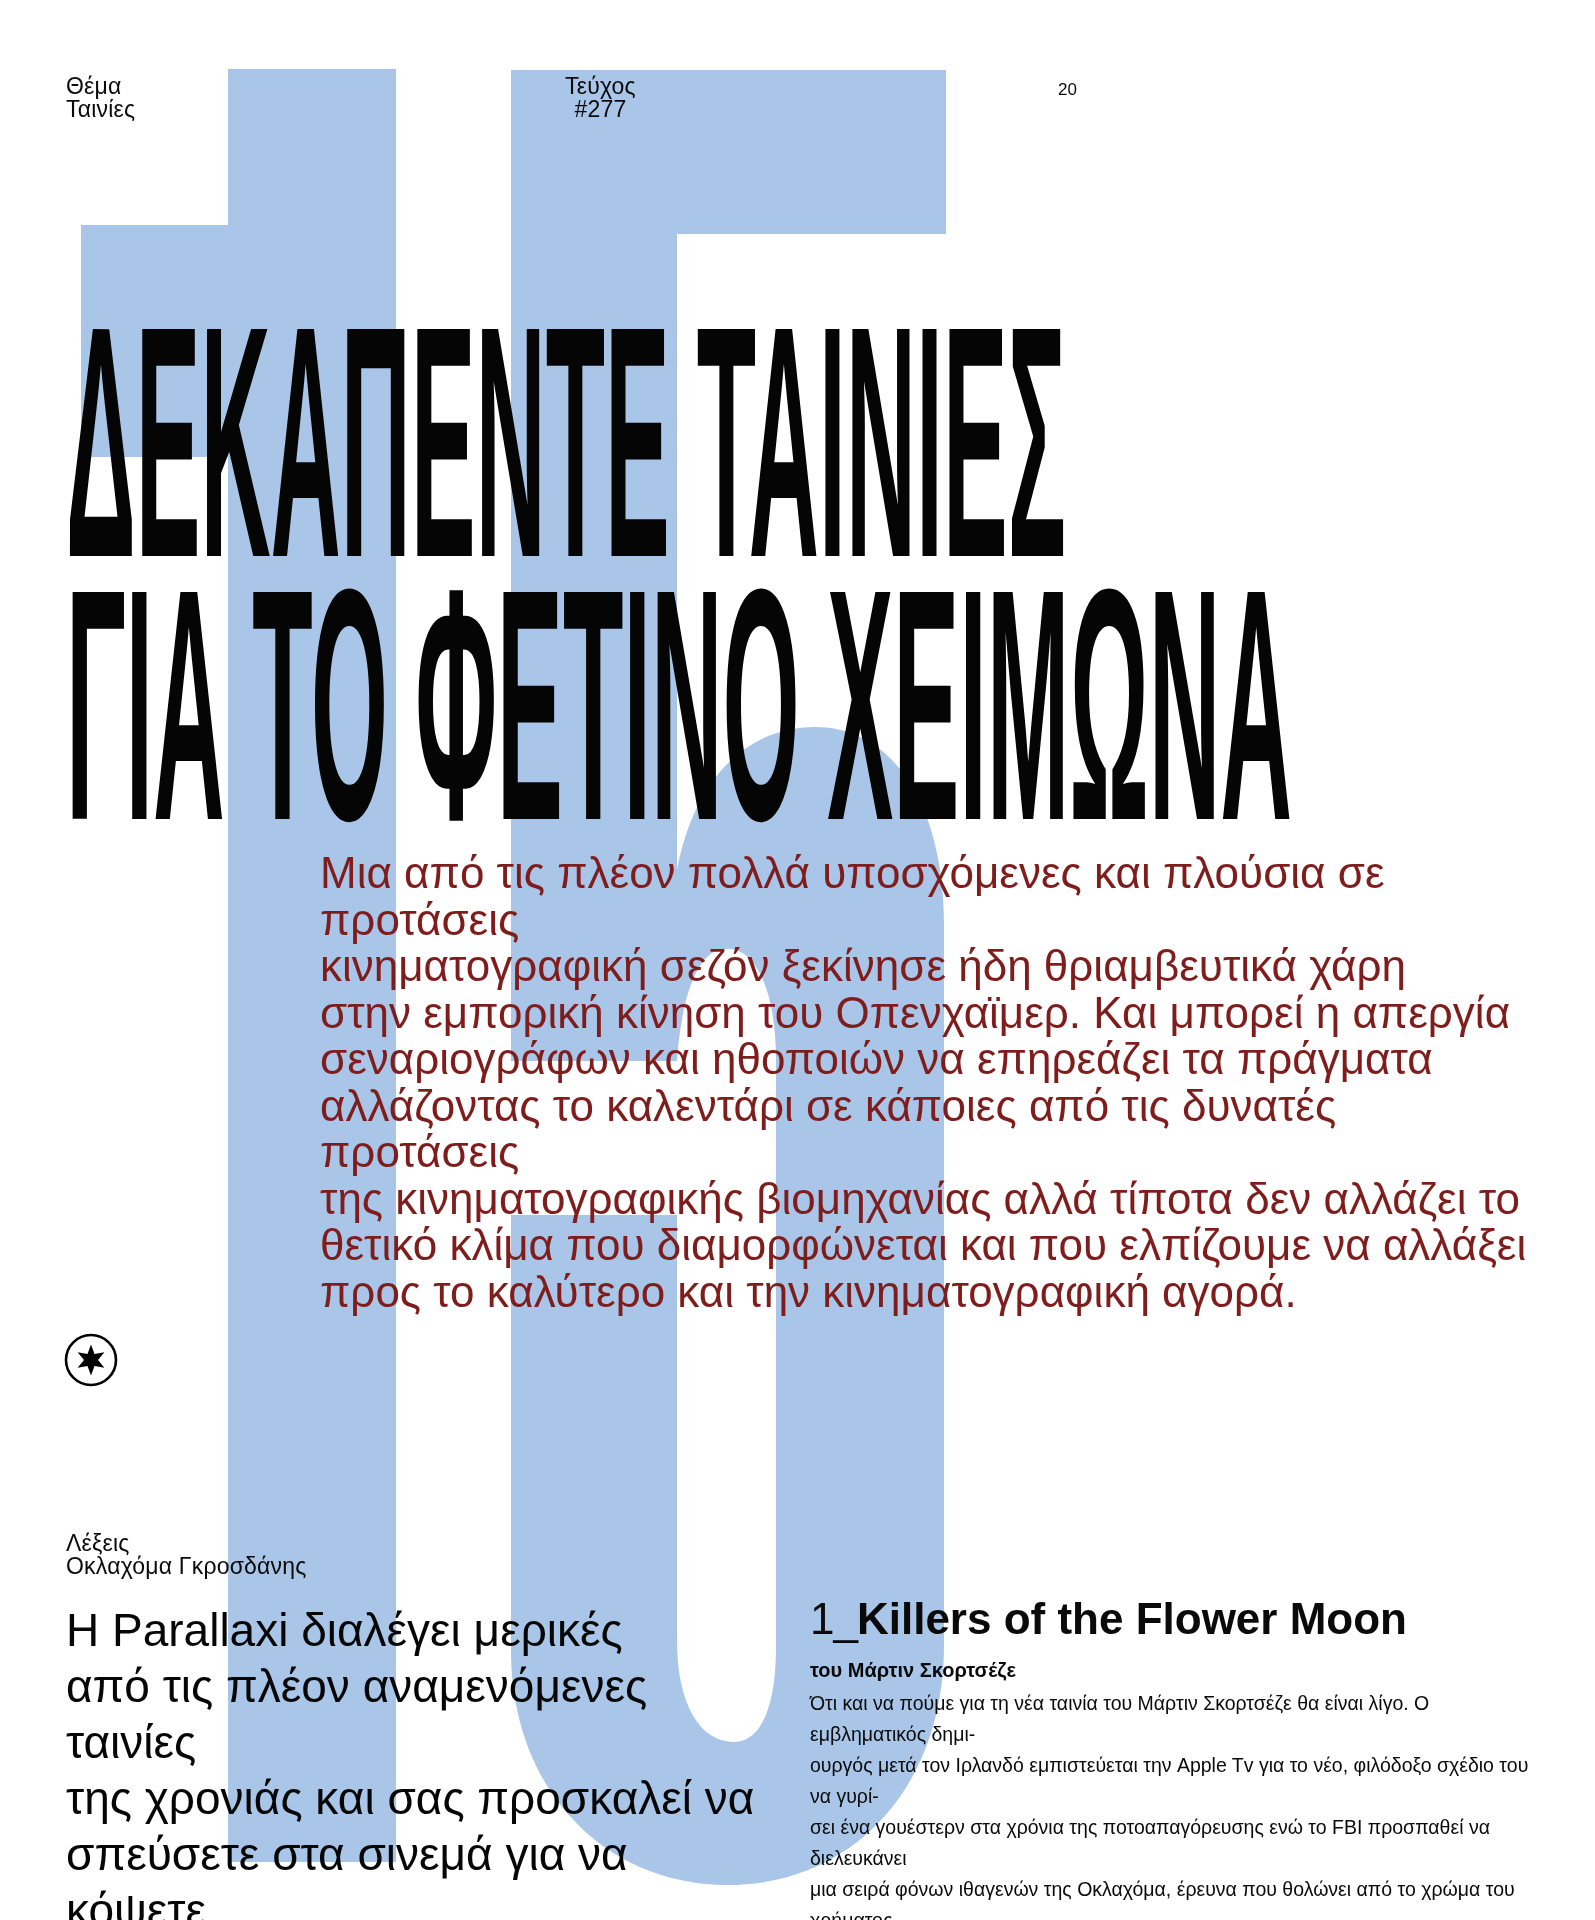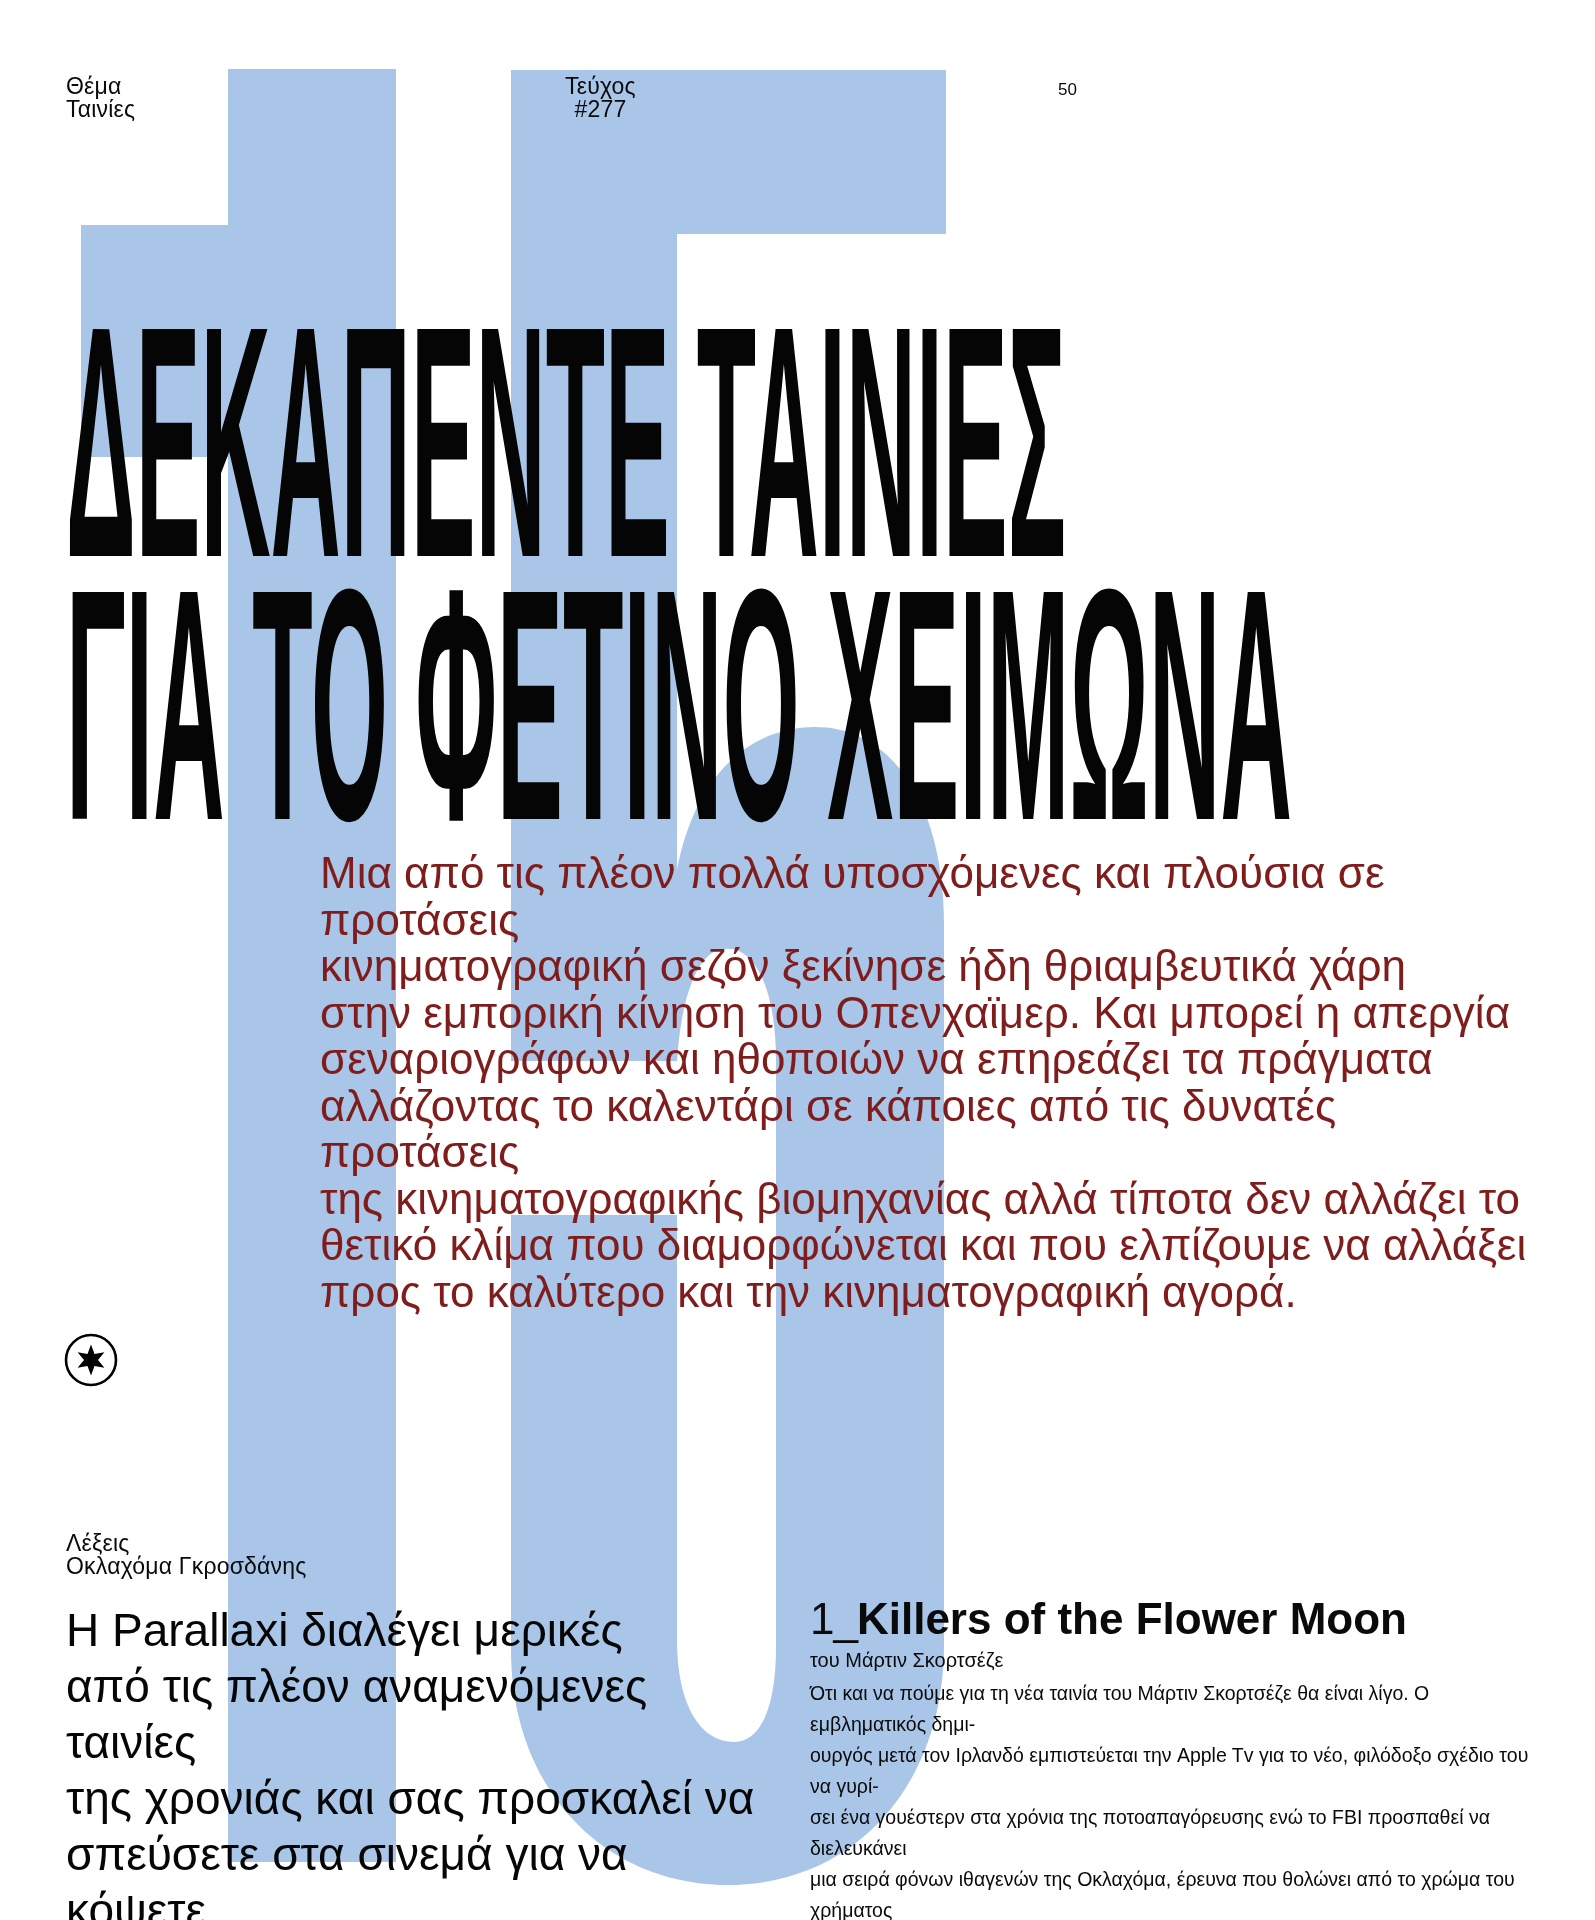--- a/index.html
+++ b/index.html
@@ -32,21 +32,21 @@
     font-size:46px;line-height:56px;
     white-space:pre-line;color:#060606;z-index:3;
   }
   #article-column{left:810px;top:1596px;width:740px;z-index:3;}
   #article-heading{
     font-size:44px;line-height:46px;font-weight:700;
     color:#0a0a0a;white-space:nowrap;
   }
   #article-number{font-weight:400;letter-spacing:-1px;}
   #article-byline{
-    margin-top:6px;font-size:20px;line-height:24px;color:#0a0a0a;
+    margin-top:16px;font-size:20px;line-height:24px;color:#0a0a0a;font-weight:bold;
   }
   #article-body{
     margin-top:6px;font-size:19.5px;line-height:31px;
     white-space:pre-line;color:#0a0a0a;
   }
 </style>
 </head>
 <body>
 
 <div id="page">
@@ -75,21 +75,21 @@
         C 776 985 752 938 716 951
         C 696 959 681 1000 677 1061
         Z"></path>
     </g>
   </svg>
 
   <div class="abs meta" style="left:66px;top:75px;">Θέμα
 Ταινίες</div>
   <div class="abs meta" style="left:565px;top:75px;text-align:center;">Τεύχος
 #277</div>
-  <div class="abs" id="page-number" style="left:1058px;top:80px;">50</div>
+  <div class="abs" id="page-number" style="left:1058px;top:80px;">20</div>
 
   <svg id="headline-svg" width="1595" height="1920" viewBox="0 0 1595 1920">
     <text x="66" y="556" font-size="330" font-weight="bold" font-family="Liberation Sans, DejaVu Sans, sans-serif" fill="#050505" textLength="1000" lengthAdjust="spacingAndGlyphs">ΔΕΚΑΠΕΝΤΕ ΤΑΙΝΙΕΣ</text>
     <text x="66" y="819" font-size="330" font-weight="bold" font-family="Liberation Sans, DejaVu Sans, sans-serif" fill="#050505" textLength="1226" lengthAdjust="spacingAndGlyphs">ΓΙΑ ΤΟ ΦΕΤΙΝΟ ΧΕΙΜΩΝΑ</text>
   </svg>
 
   <div class="abs" id="intro-paragraph">Μια από τις πλέον πολλά υποσχόμενες και πλούσια σε προτάσεις
 κινηματογραφική σεζόν ξεκίνησε ήδη θριαμβευτικά χάρη
 στην εμπορική κίνηση του Οπενχαϊμερ. Και μπορεί η απεργία
 σεναριογράφων και ηθοποιών να επηρεάζει τα πράγματα

